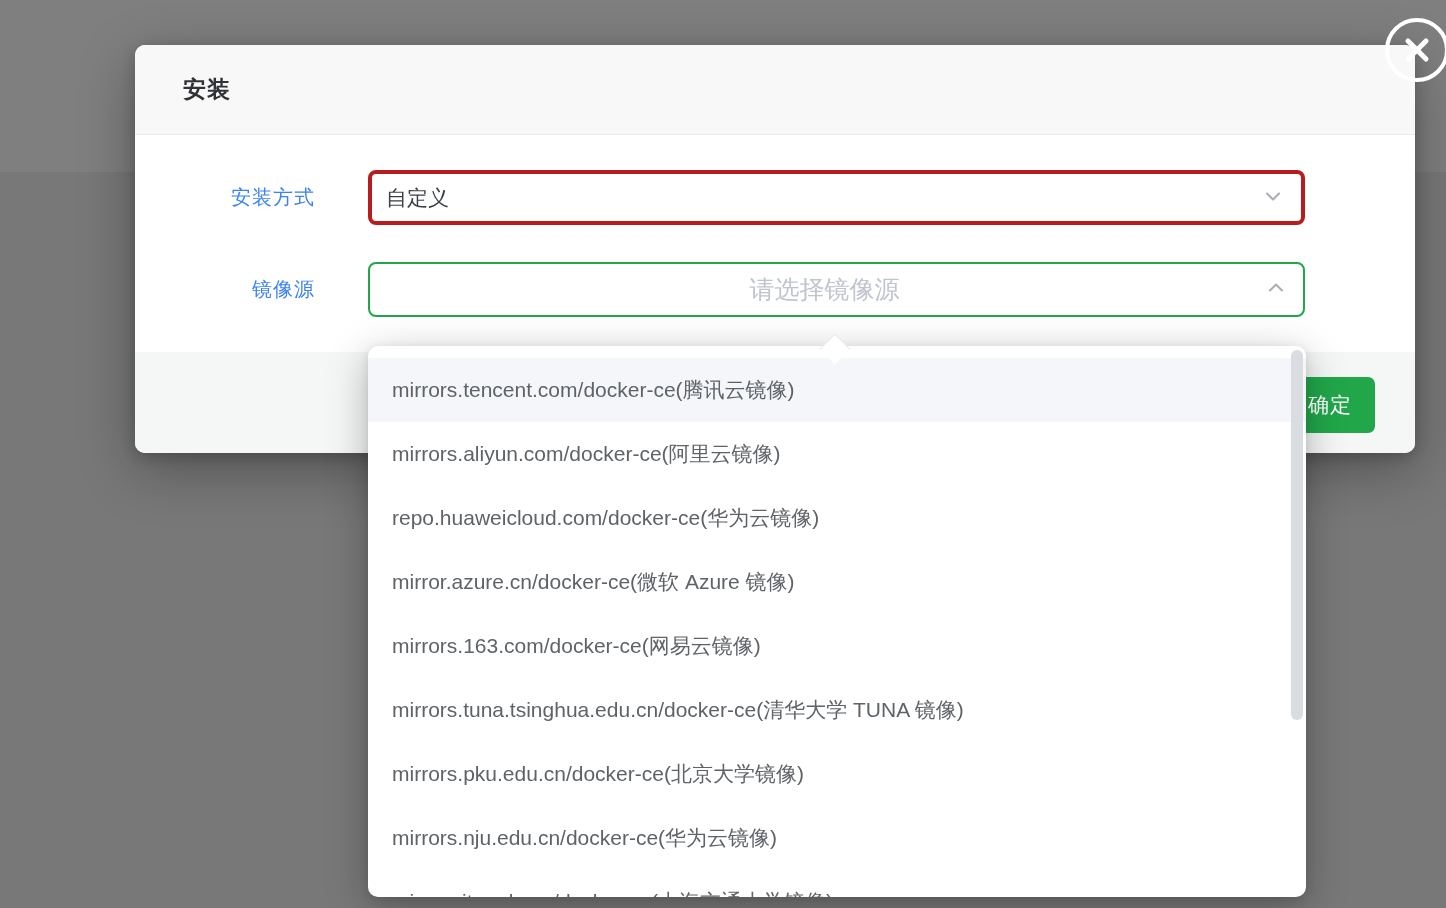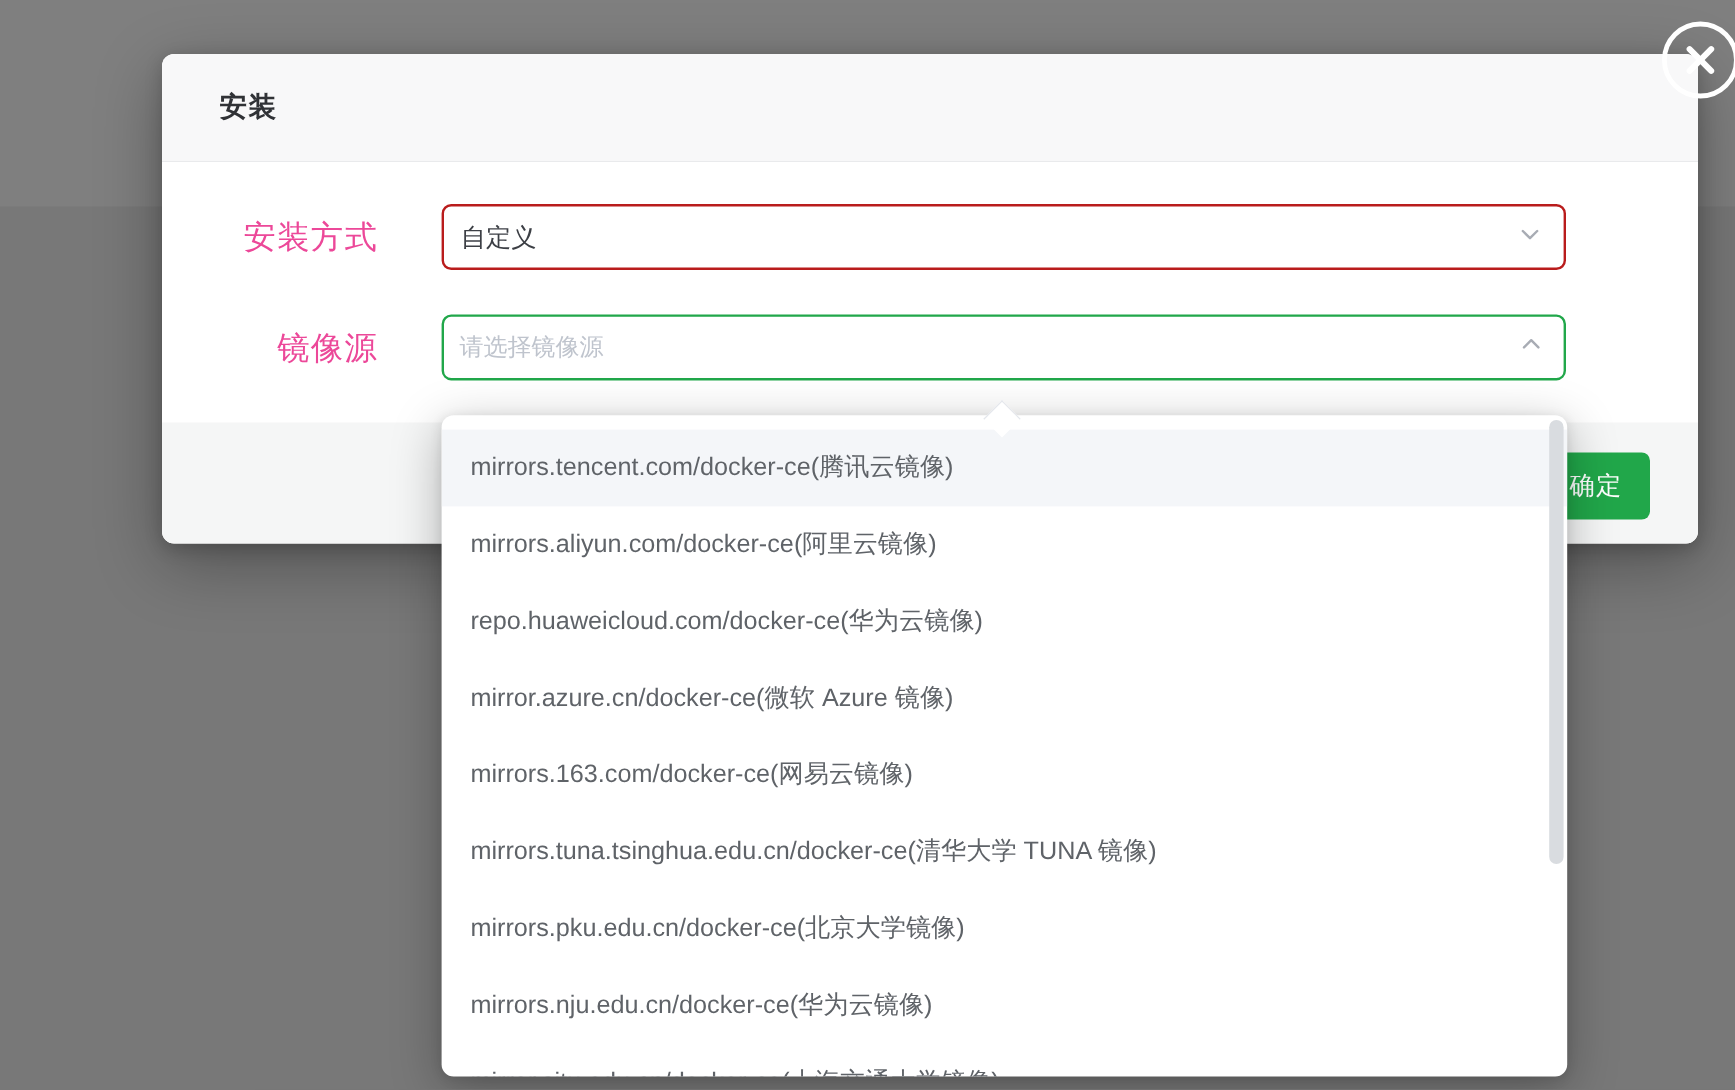--- a/index.html
+++ b/index.html
@@ -29,30 +29,30 @@
   .modal-header{
     height:90px;flex:0 0 90px;background:#f8f8f9;border-bottom:1px solid #e9eaec;
     border-radius:10px 10px 0 0;display:flex;align-items:center;padding-left:48px;box-sizing:border-box;
   }
   .modal-title{font-size:23px;font-weight:700;color:#303236;letter-spacing:1px;}
   .modal-body{flex:1 1 auto;background:#ffffff;}
   .form-row{display:flex;align-items:center;}
   .form-row.row1{margin-top:35px;}
   .form-row.row2{margin-top:37px;}
   .form-label{
-    width:180px;flex:0 0 180px;text-align:right;font-size:27px;color:#ec4899;letter-spacing:1px;
+    width:180px;flex:0 0 180px;text-align:right;font-size:20px;color:#3b82f6;letter-spacing:1px;
   }
   .select{
     margin-left:53px;width:937px;height:55px;box-sizing:border-box;background:#fff;
-    border:2px solid #b91c1c;border-radius:8px;display:flex;align-items:center;
+    border:4px solid #b91c1c;border-radius:8px;display:flex;align-items:center;
     padding:0 18px 0 14px;cursor:pointer;
   }
   .select.focused{border:2px solid #21a74a;padding:0 17px 0 13px;}
   .select-value{flex:1 1 auto;font-size:21px;color:#3c3f45;}
-  .select-placeholder{flex:1 1 auto;font-size:20px;color:#bfc4cd;}
+  .select-placeholder{flex:1 1 auto;font-size:25px;color:#bfc4cd;text-align:center;}
   .chev{flex:0 0 auto;}
 
   .modal-footer{
     height:101px;flex:0 0 101px;background:#f5f6f6;border-radius:0 0 10px 10px;position:relative;
   }
   .confirm-btn{
     position:absolute;right:40px;top:25px;width:90px;height:56px;border:none;
     background:#21a74a;color:#ffffff;font-size:21px;border-radius:7px;cursor:pointer;
     font-family:inherit;letter-spacing:1px;text-align:center;
   }

